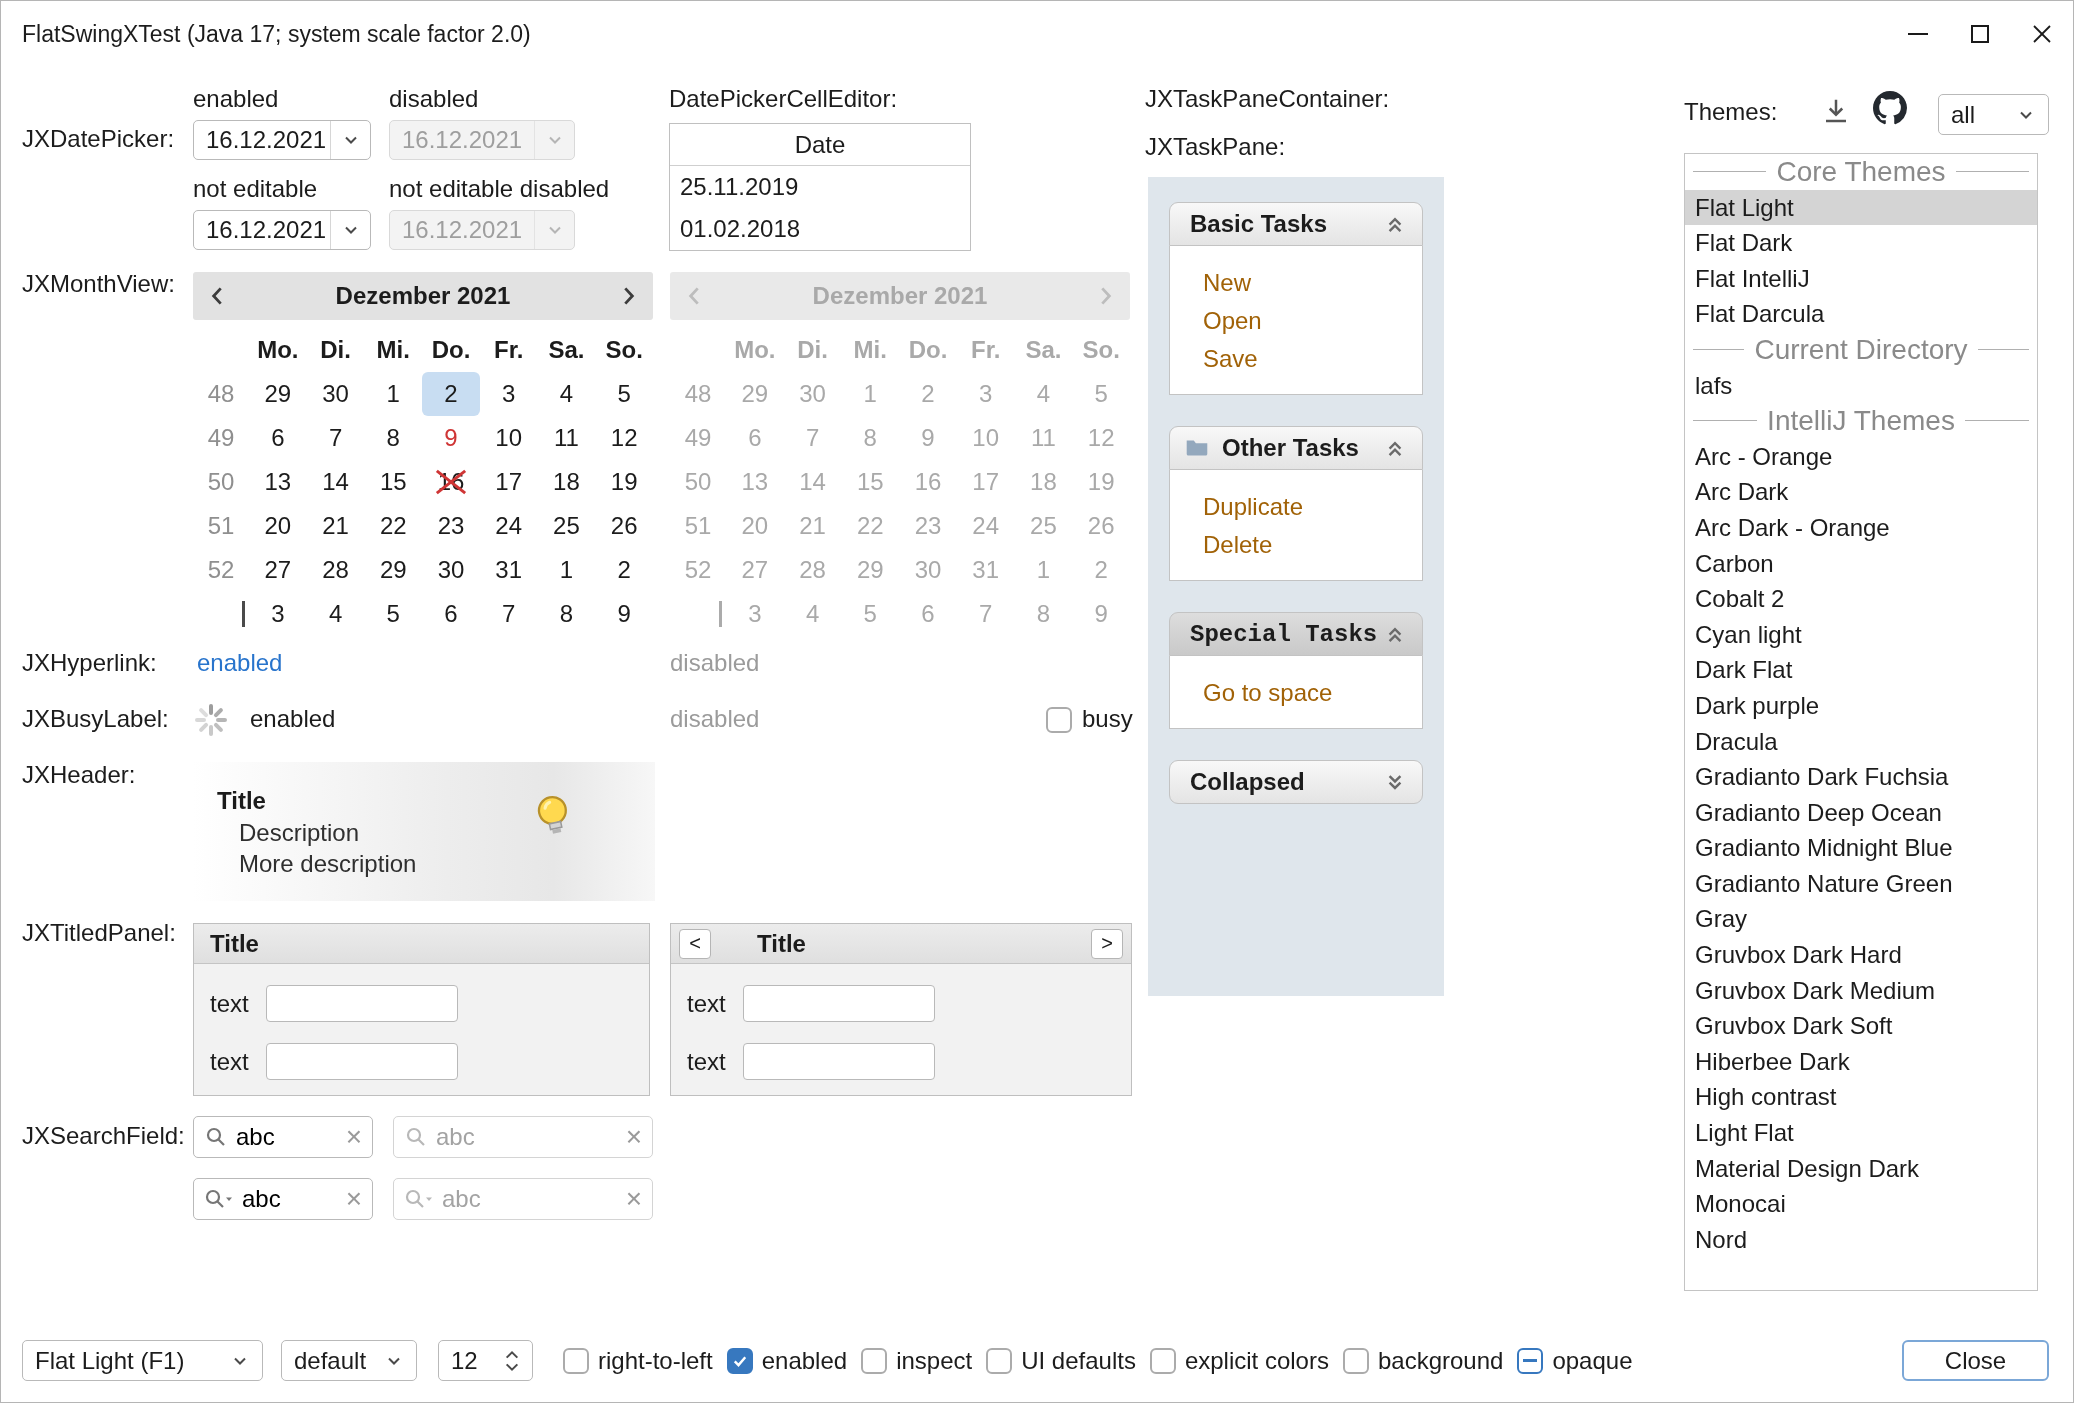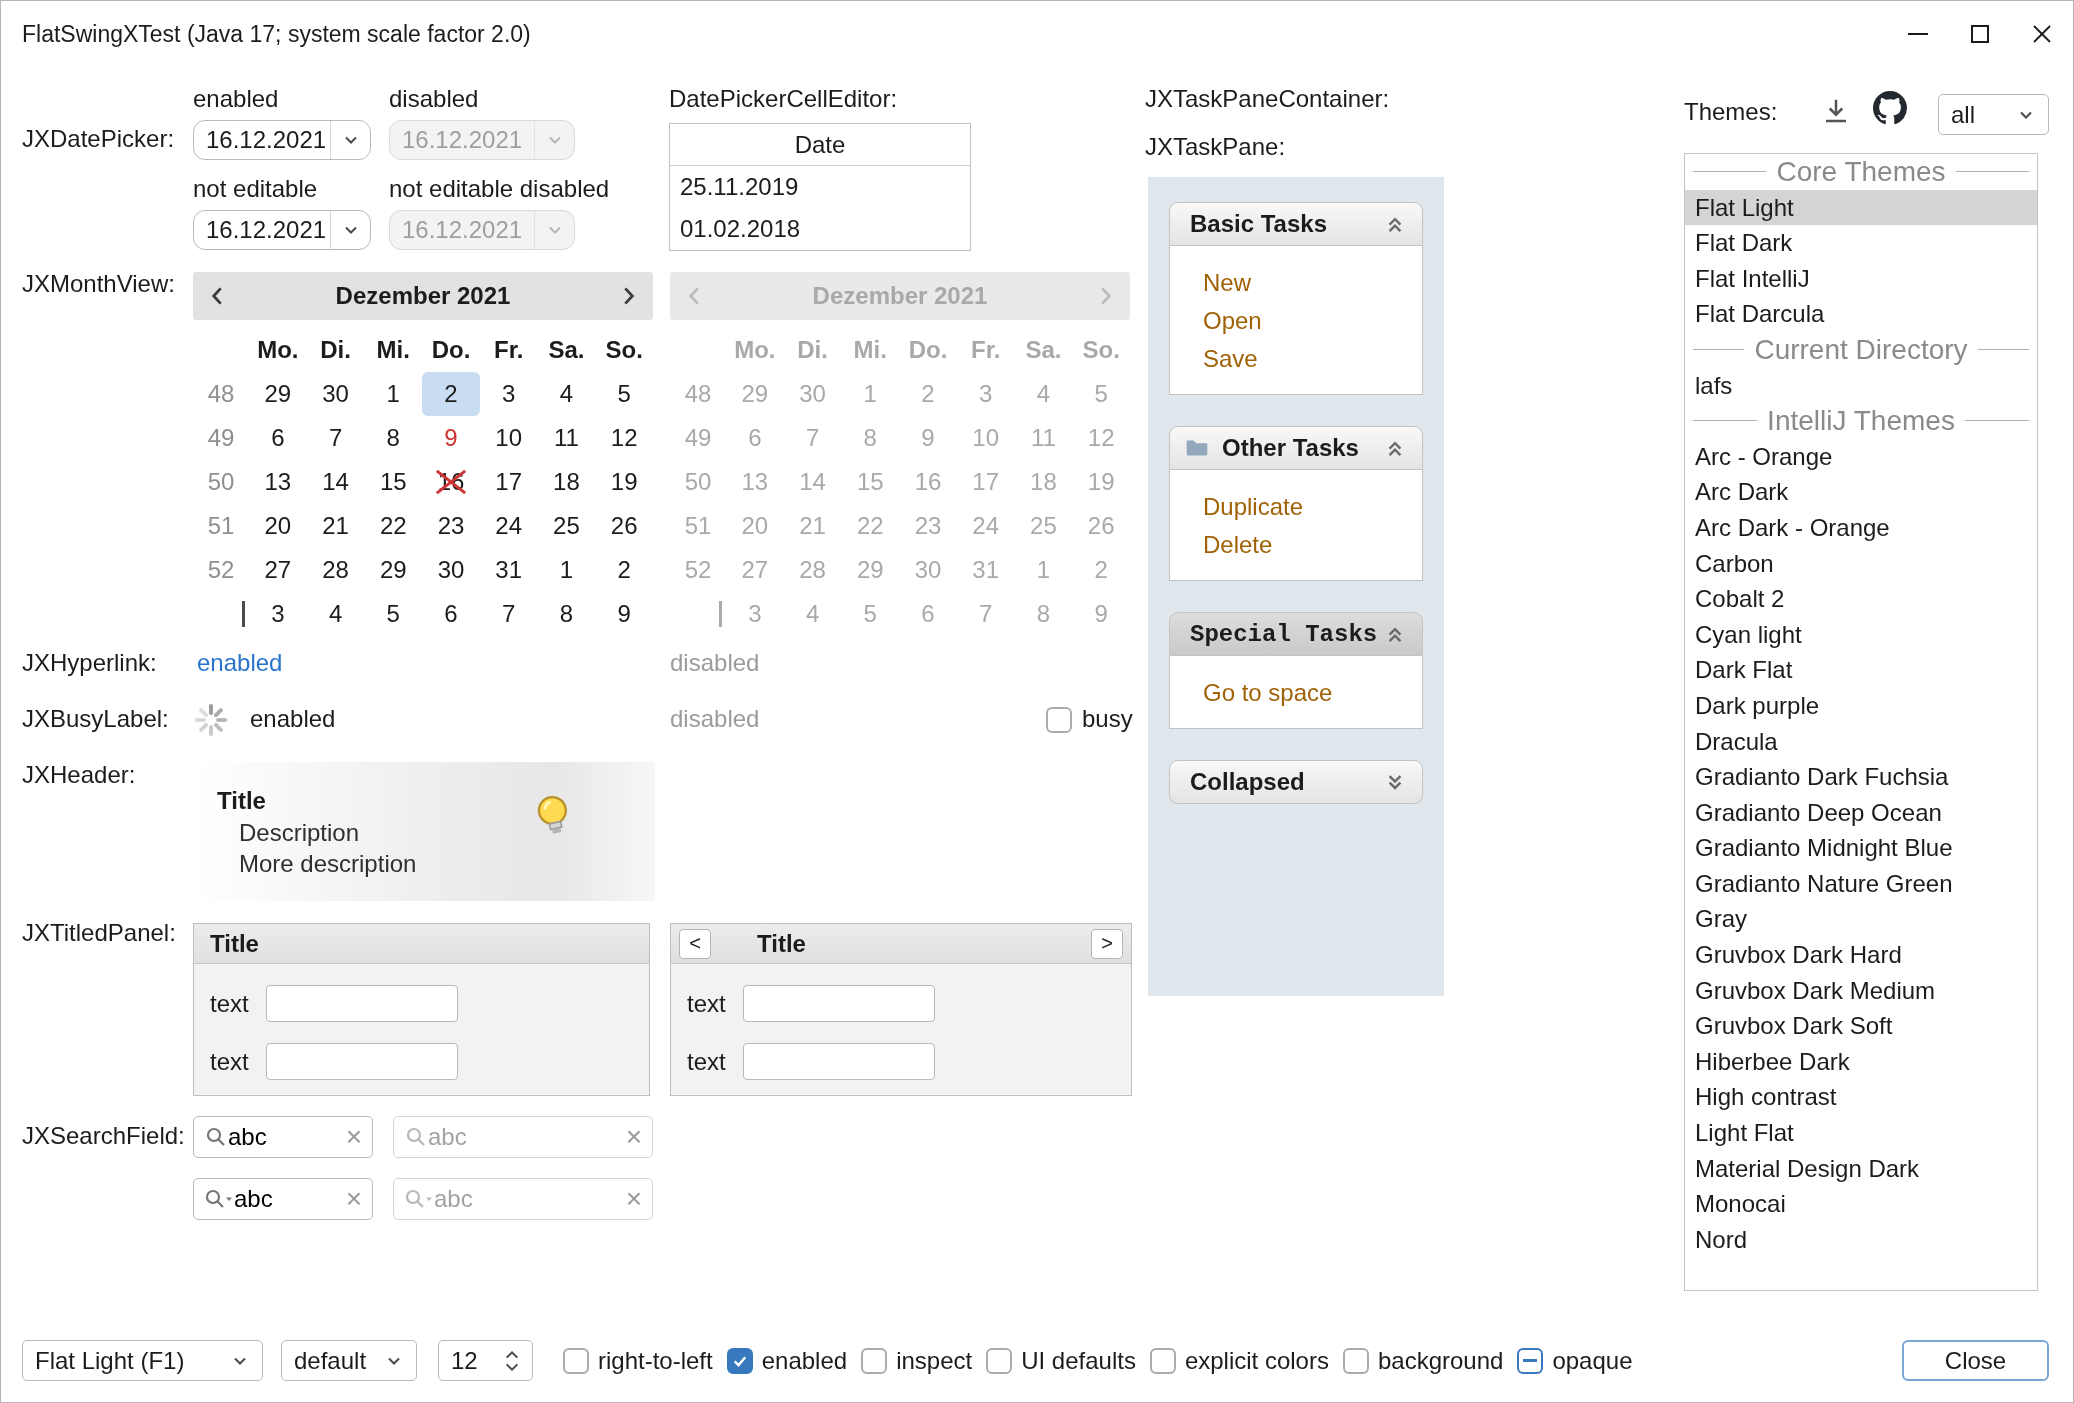--- a/index.html
+++ b/index.html
@@ -15,21 +15,21 @@
   .gmin { width:20px; height:2px; background:#1a1a1a; }
   .gmax { width:18px; height:18px; border:2px solid #1a1a1a; }
 
   
   .abs { position:absolute; }
   .cap { position:absolute; white-space:nowrap; }
   .gray { color:#9b9b9b; }
   .link { color:#2874cc; cursor:pointer; text-decoration:none; }
 
   
-  .dp { position:absolute; height:40px; background:#fff; border:1px solid #b9b9b9; border-radius:12px; display:flex; align-items:center; }
+  .dp { position:absolute; height:40px; background:#fff; border:1px solid #b9b9b9; border-radius:5px; display:flex; align-items:center; }
   .dp .dp-val { padding-left:12px; flex:1; }
   .dp .dp-btn { width:40px; height:100%; display:flex; align-items:center; justify-content:center; border-left:1px solid #d6d6d6; }
   .dp.disabled { background:#f3f3f3; border-color:#d9d9d9; color:#9e9e9e; }
   .dp.disabled .dp-btn { border-left-color:#e3e3e3; }
   .dp.disabled svg { stroke:#b5b5b5; }
   #dp1 { left:192px; top:119px; width:178px; }
   #dp2 { left:388px; top:119px; width:186px; }
   #dp3 { left:192px; top:209px; width:178px; }
   #dp4 { left:388px; top:209px; width:186px; }
 
@@ -77,21 +77,21 @@
   .tp-titlebar .ttl { font-weight:bold; margin-left:8px; }
   #tpanel2 .ttl { margin-left:46px; }
   .tp-btn { width:32px; height:30px; background:#fff; border:1px solid #b5b5b5; border-radius:4px; display:flex; align-items:center; justify-content:center; font-size:20px; }
   .tp-btn.right { margin-left:auto; }
   .tp-lab { position:absolute; left:16px; }
   .tp-input { position:absolute; left:72px; width:192px; height:37px; border:1px solid #b9b9b9; border-radius:4px; background:#fff; font:inherit; padding:0 8px; outline:none; }
   .r1 { top:66px; } .r1i { top:61px; }
   .r2 { top:124px; } .r2i { top:119px; }
 
   
-  .sf { position:absolute; height:42px; background:#fff; border:1px solid #b9b9b9; border-radius:5px; display:flex; align-items:center; padding:0 10px; }
+  .sf { position:absolute; height:42px; background:#fff; border:1px solid #b9b9b9; border-radius:5px; display:flex; align-items:center; padding:0 10px; gap:8px; }
   #sf1 { left:192px; top:1115px; width:180px; }
   #sf2 { left:392px; top:1115px; width:260px; }
   #sf3 { left:192px; top:1177px; width:180px; }
   #sf4 { left:392px; top:1177px; width:260px; }
   .sf input { border:none; outline:none; flex:1; min-width:0; font:inherit; background:transparent; }
   .sf .clear { color:#9a9a9a; font-size:28px; line-height:1; }
   .sf.disabled { border-color:#d4d4d4; }
   .sf.disabled input { color:#a3a3a3; }
   .sf.disabled .sficon { stroke:#b8b8b8; }
   .sficon { stroke:#767676; }

